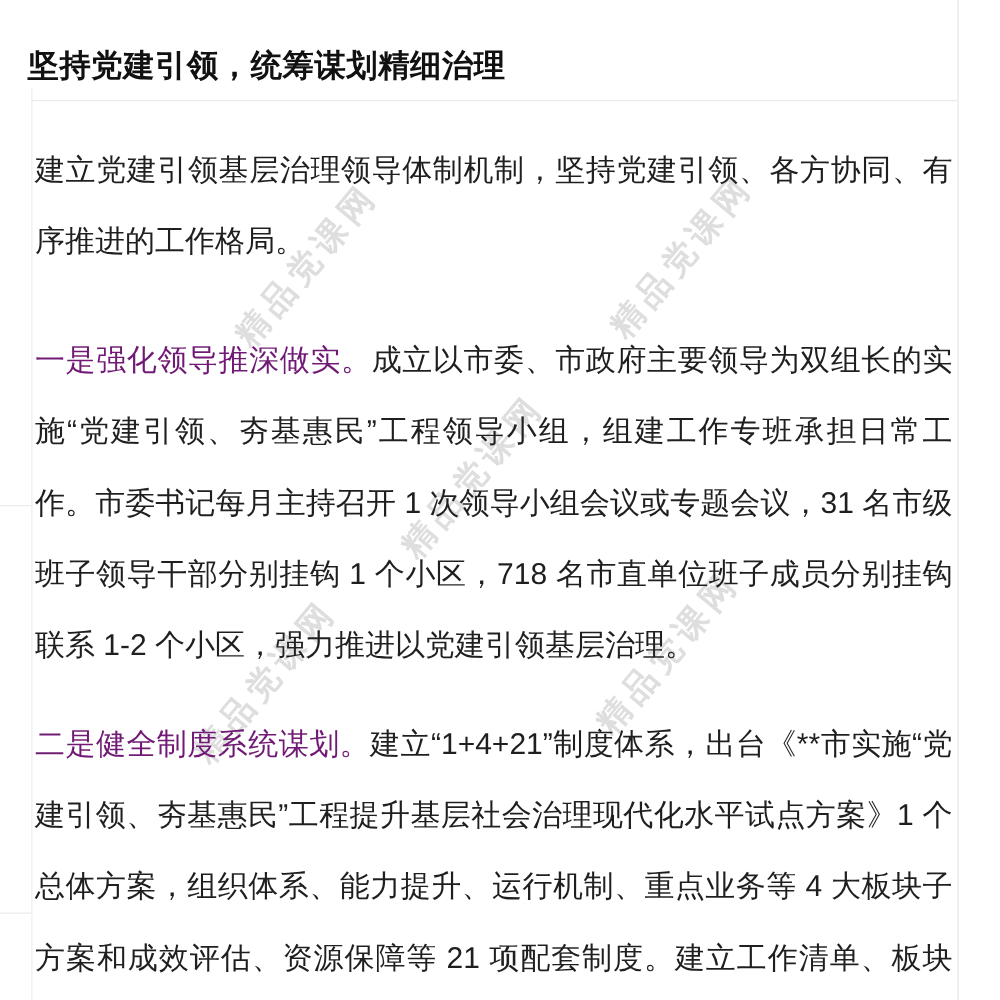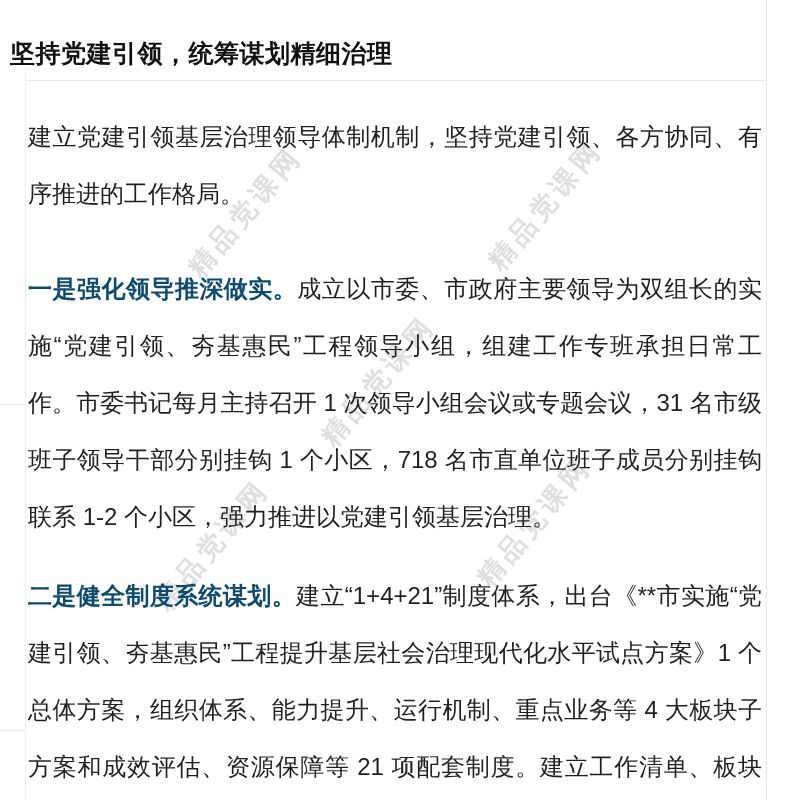--- a/index.html
+++ b/index.html
@@ -66,21 +66,21 @@
     font-weight: bold;
     letter-spacing: 5px;
     white-space: nowrap;
     color: #dedede; 
     user-select: none;
   }
 
   
   h1.doc-heading {
     position: absolute;
-    left: 10px;
+    left: 22px;
     top: 38px;
     margin: 0;
     font-size: 25px;
     line-height: 30px;
     font-weight: bold;
     letter-spacing: 0.5px;
     color: var(--heading-color);
   }
   .content {
     position: absolute;
@@ -93,22 +93,22 @@
     font-size: 24px;
     line-height: 57px;
     text-align: justify;
     color: var(--text-color);
     letter-spacing: 0;
   }
   .content p.p1 { margin-top: 28px; }
   .content p.p2 { margin-top: 38px; }
   .content p.p3 { margin-top: 22px; }
   .content p strong {
-    font-weight: bold;
-    color: #0c4a6e;
+    font-weight: normal;
+    color: #701a75;
   }
 </style>
 </head>
 <body>
 
 <div class="page" style="--text-color: #1f1f1f; --heading-color: #111111;">
 
   <div class="watermark-layer">
     <span class="watermark" style="left: 245px; top: 212px; color: rgb(222, 222, 222);">精品党课网</span>
     <span class="watermark" style="left: 545px; top: 205px; color: rgb(222, 222, 222);">精品党课网</span>

